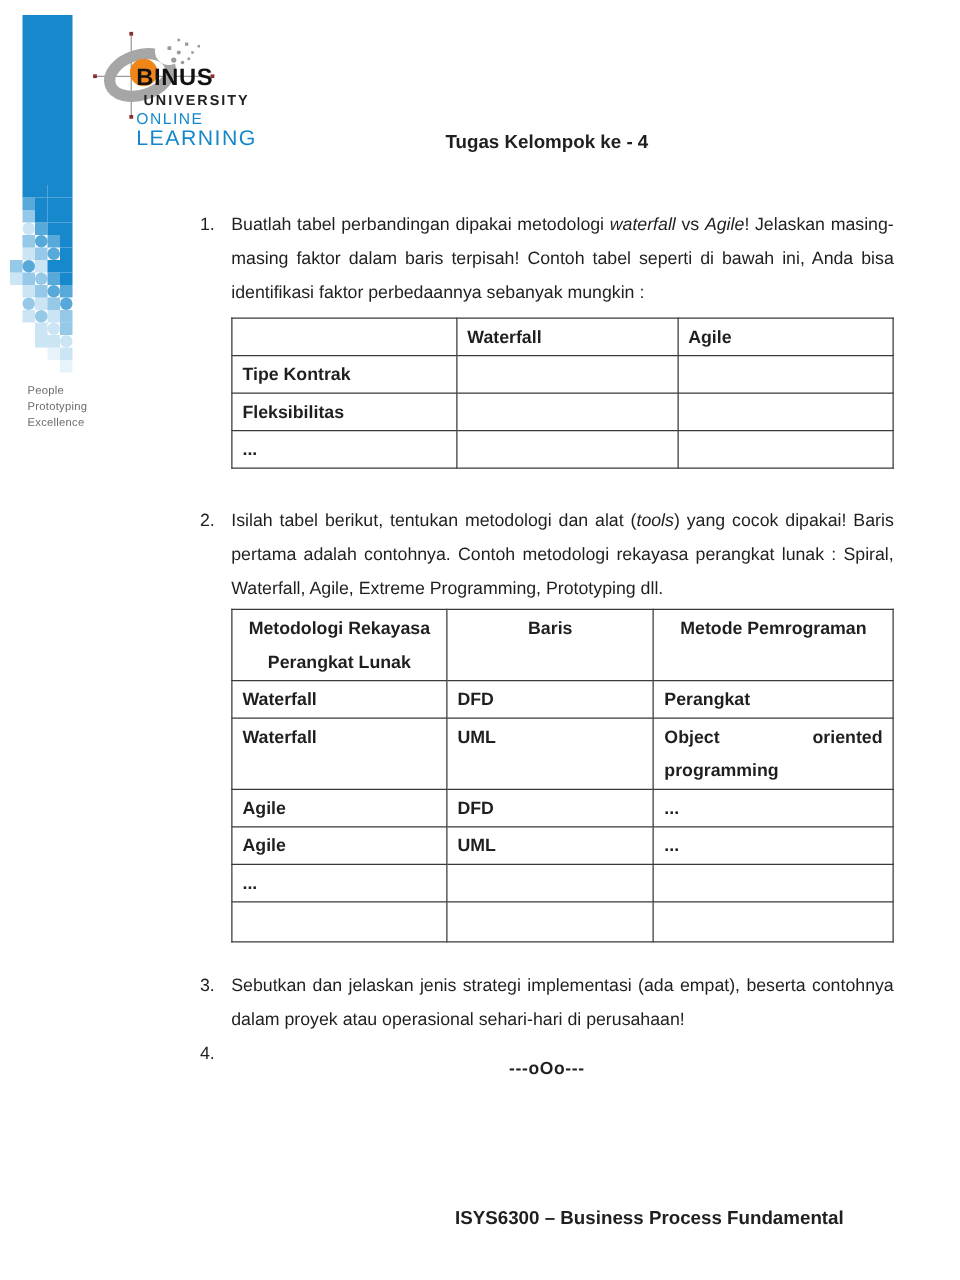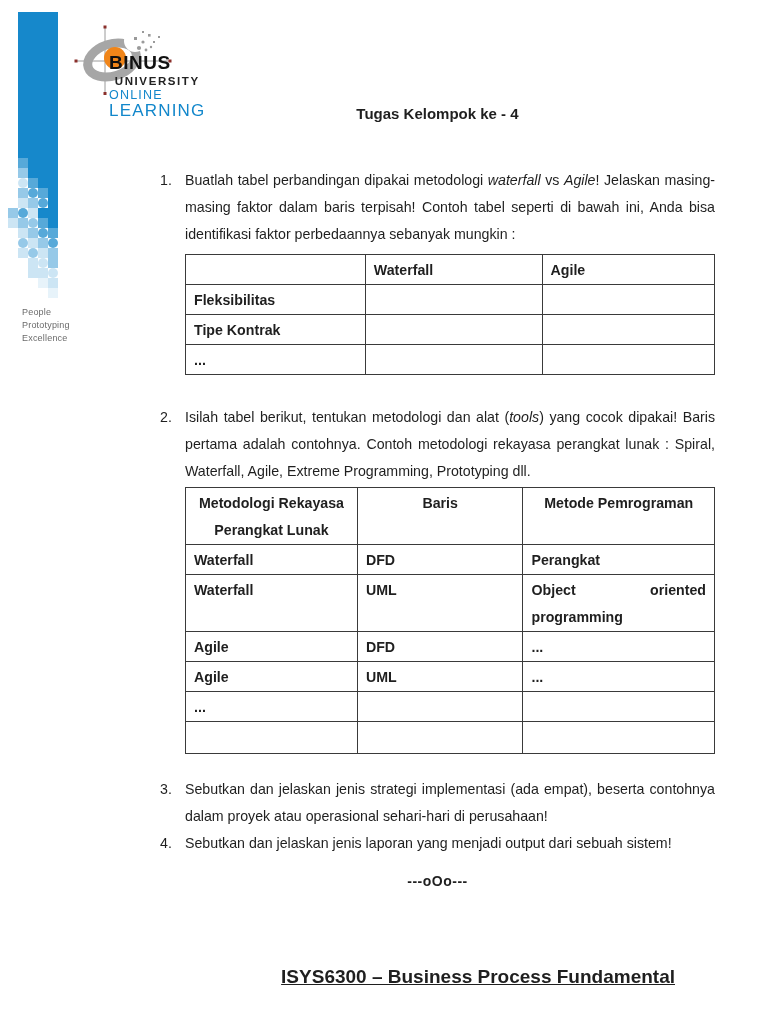--- a/index.html
+++ b/index.html
@@ -103,23 +103,22 @@
     text-align: center;
     font-size: 14px;
     font-weight: 600;
     letter-spacing: 0.5px;
   }
   .footer {
     position: absolute;
     left: 120px; top: 966px;
     width: 555px;
     text-align: right;
-    font-size: 19px;
+    font-size: 15px;
     font-weight: 700;
-    text-decoration: underline;
   }
 </style>
 </head>
 <body>
 
 <div class="page">
 
   <div class="brand-bar"></div>
   <div class="brand-mosaic" id="mosaic">
       <div class="mosaic-tile" style="left: 10px; top: 0px; background: rgb(22, 136, 203); opacity: 1;"></div>
@@ -237,26 +236,26 @@
           </colgroup>
         <thead>
             <tr>
               <th></th>
               <th>Waterfall</th>
               <th>Agile</th>
             </tr>
           </thead>
           <tbody>
             <tr>
+              <td>Tipe Kontrak</td>
+              <td></td>
+              <td></td>
+            </tr>
+            <tr>
               <td>Fleksibilitas</td>
-              <td></td>
-              <td></td>
-            </tr>
-            <tr>
-              <td>Tipe Kontrak</td>
               <td></td>
               <td></td>
             </tr>
             <tr>
               <td>...</td>
               <td></td>
               <td></td>
             </tr>
           </tbody>
       </table>
@@ -313,21 +312,20 @@
           </tbody>
       </table>
 
       <div class="question q-gap-3">
         <span class="q-num">3.</span>
         <span><span>Sebutkan dan jelaskan jenis strategi implementasi (ada empat), beserta contohnya dalam proyek atau operasional sehari-hari di perusahaan!</span></span>
       </div>
 
       <div class="question">
         <span class="q-num">4.</span>
-        <span><span>Sebutkan dan jelaskan jenis laporan yang menjadi output dari sebuah sistem!</span></span>
       </div>
 
       <div class="separator">---oOo---</div>
     </div>
   </div>
 
   <div class="footer">ISYS6300 – Business Process Fundamental</div>
 </div>
 
 </body></html>

